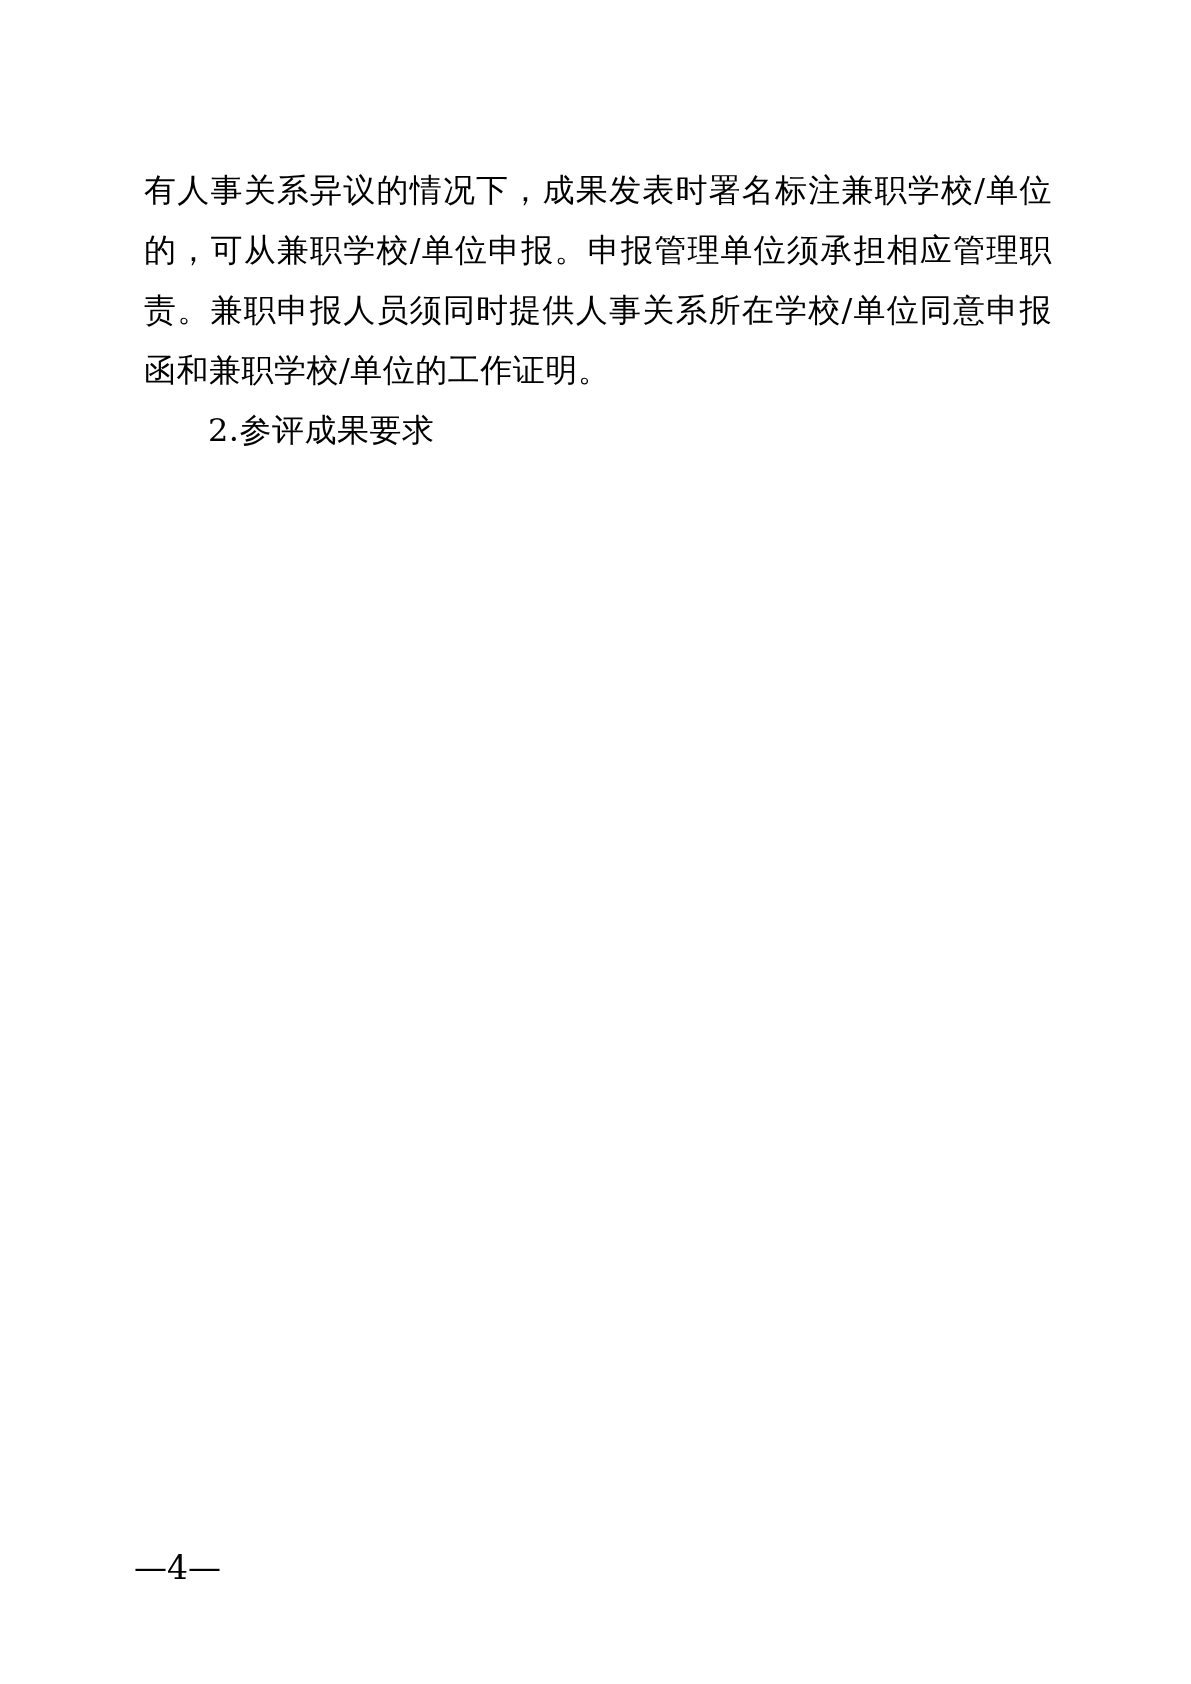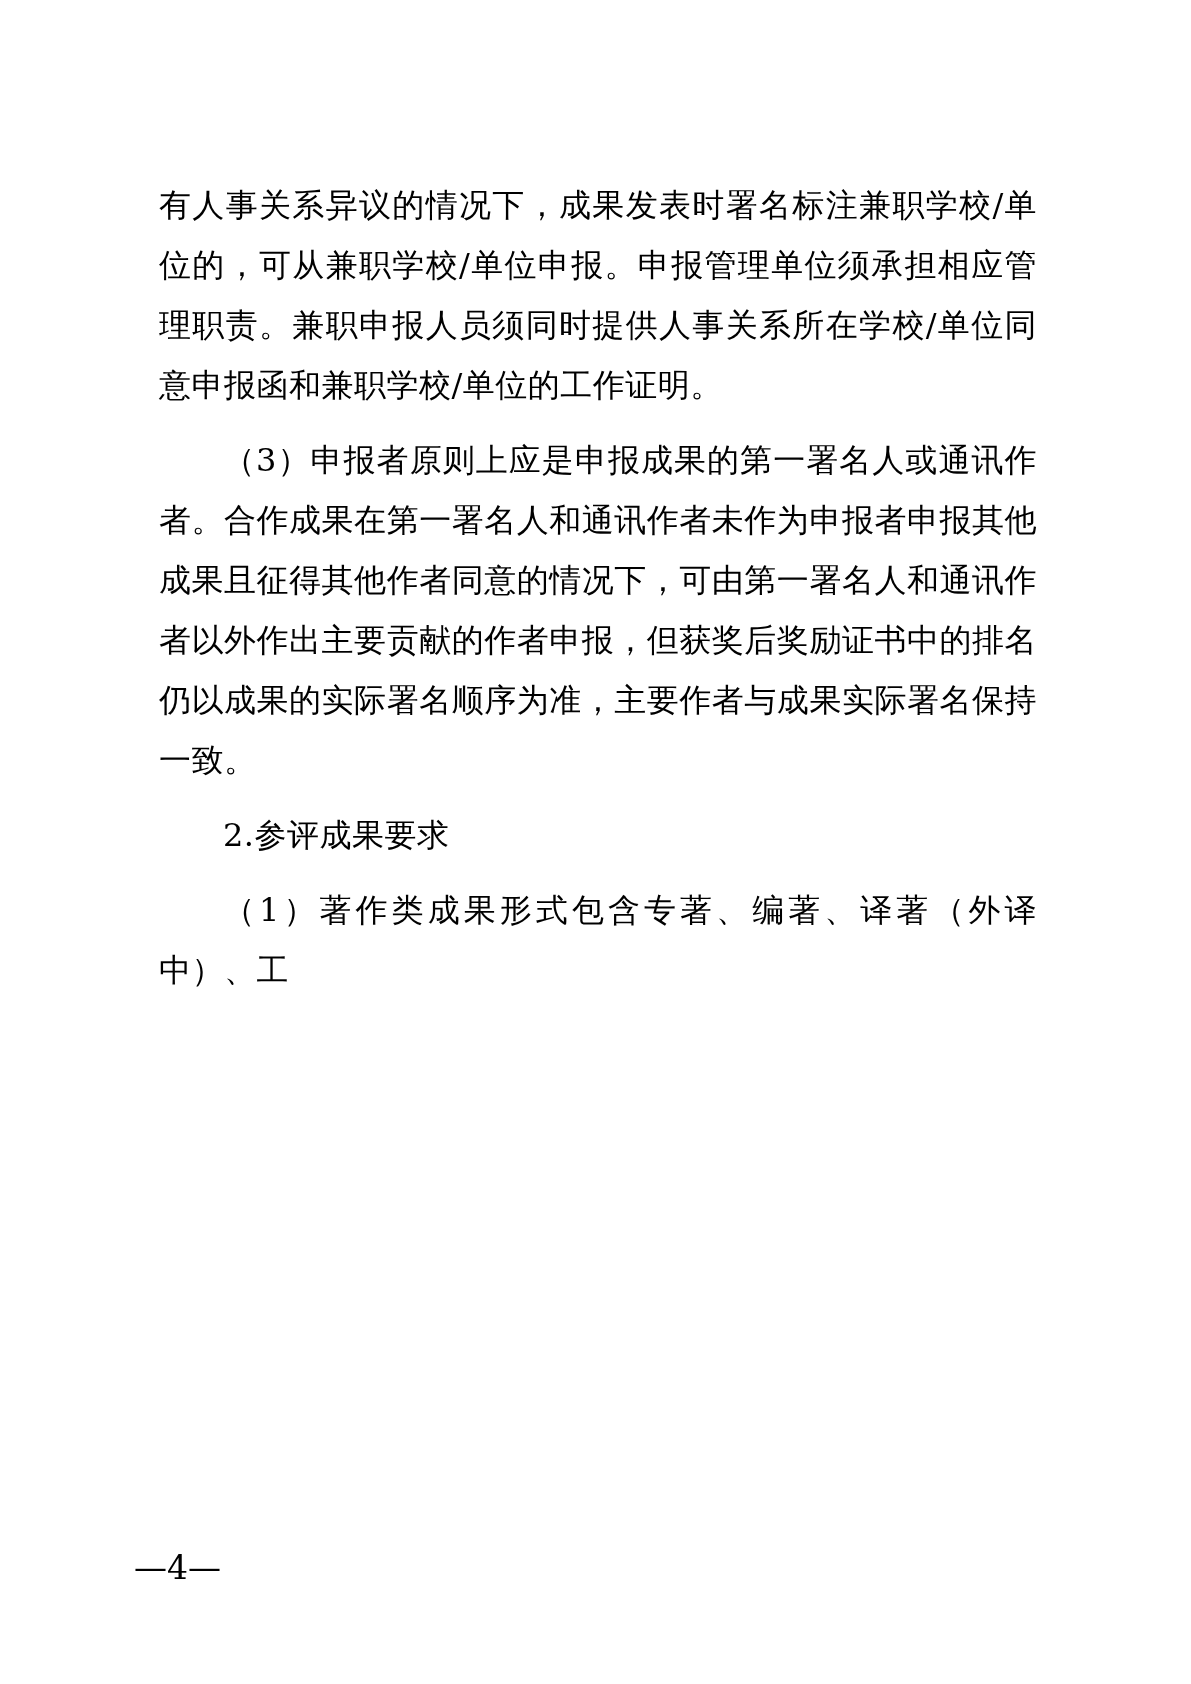--- a/index.html
+++ b/index.html
@@ -28,21 +28,21 @@
     left: 144px;
     top: 160px;
     width: 908px;
     font-size: 32px;
     line-height: 60px;
     text-align: justify;
     text-justify: inter-character;
     letter-spacing: 0.5px;
   }
   .content p {
-    margin: 15px;
+    margin: 0;
     padding: 0;
   }
   .content p.indent {
     text-indent: 2em;
   }
   .page-footer {
     position: absolute;
     left: 134px;
     top: 1544px;
     font-size: 33px;
@@ -51,20 +51,18 @@
     color: #000000;
   }
 </style>
 </head>
 <body>
 
 <div class="page">
 
   <div class="content">
     <p>有人事关系异议的情况下，成果发表时署名标注兼职学校/单位的，可从兼职学校/单位申报。申报管理单位须承担相应管理职责。兼职申报人员须同时提供人事关系所在学校/单位同意申报函和兼职学校/单位的工作证明。</p>
-    <p class="indent">（3）申报者原则上应是申报成果的第一署名人或通讯作者。合作成果在第一署名人和通讯作者未作为申报者申报其他成果且征得其他作者同意的情况下，可由第一署名人和通讯作者以外作出主要贡献的作者申报，但获奖后奖励证书中的排名仍以成果的实际署名顺序为准，主要作者与成果实际署名保持一致。</p>
     <p class="indent">2.参评成果要求</p>
-    <p class="indent">（1）著作类成果形式包含专著、编著、译著（外译中）、工</p>
   </div>
 
   <div class="page-footer">—4—</div>
 
 </div>
 
 </body></html>

